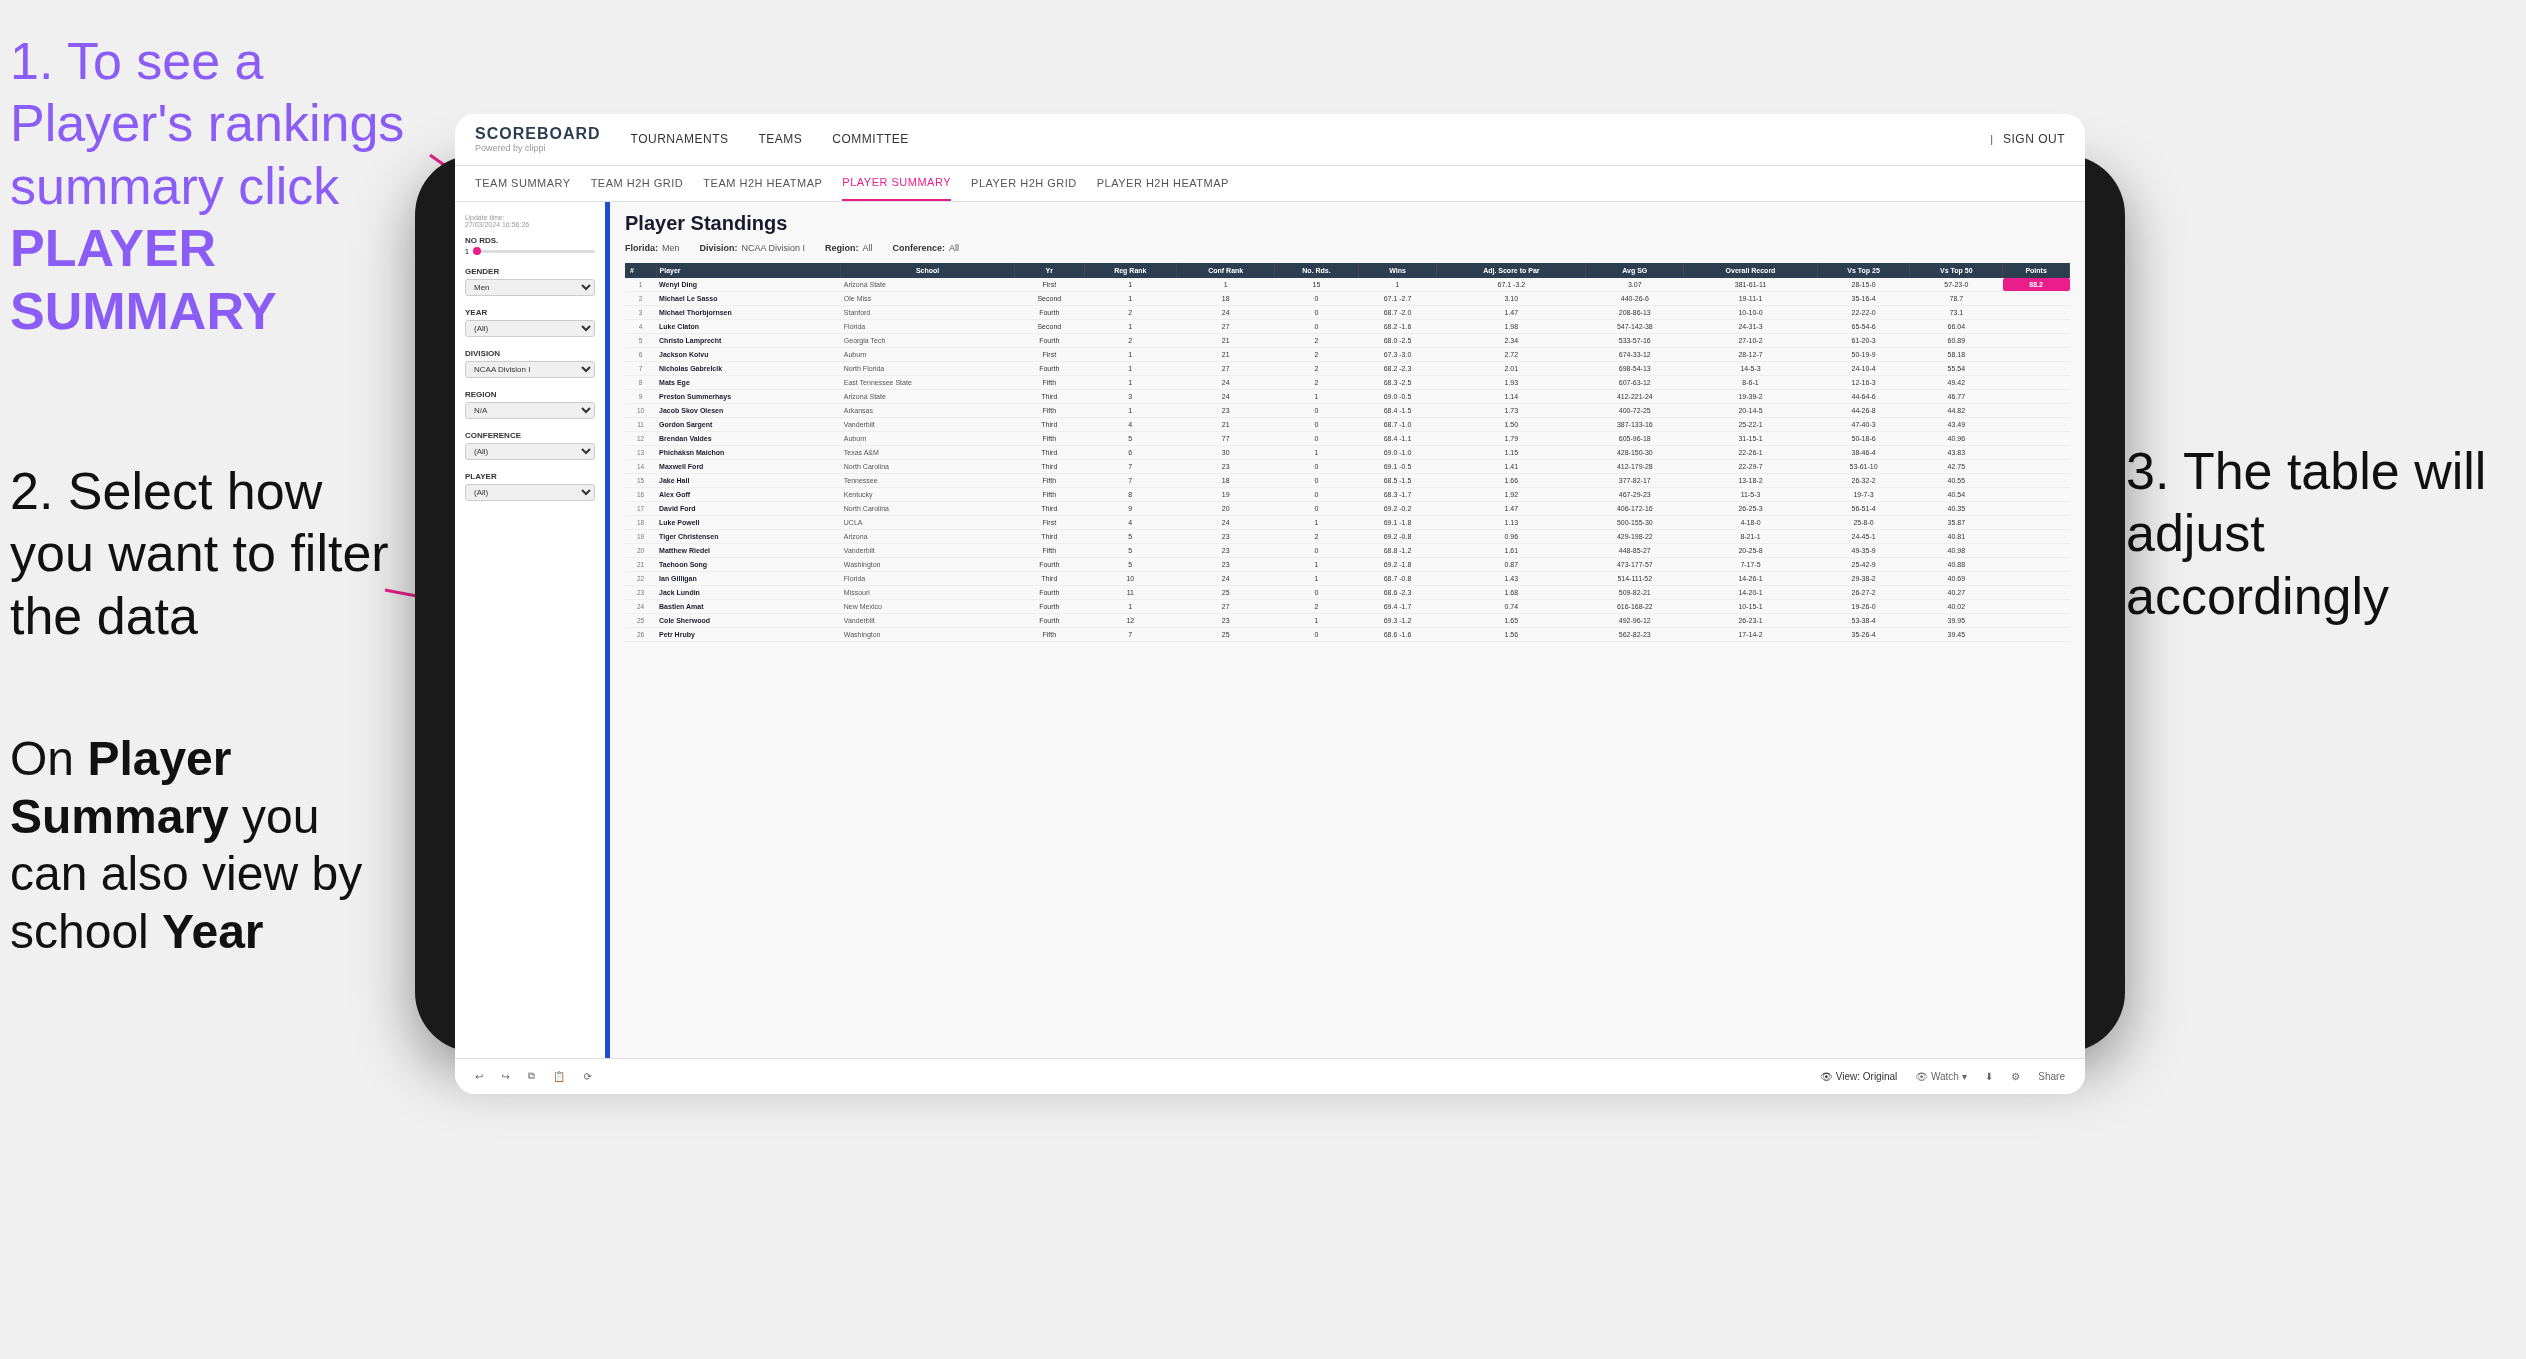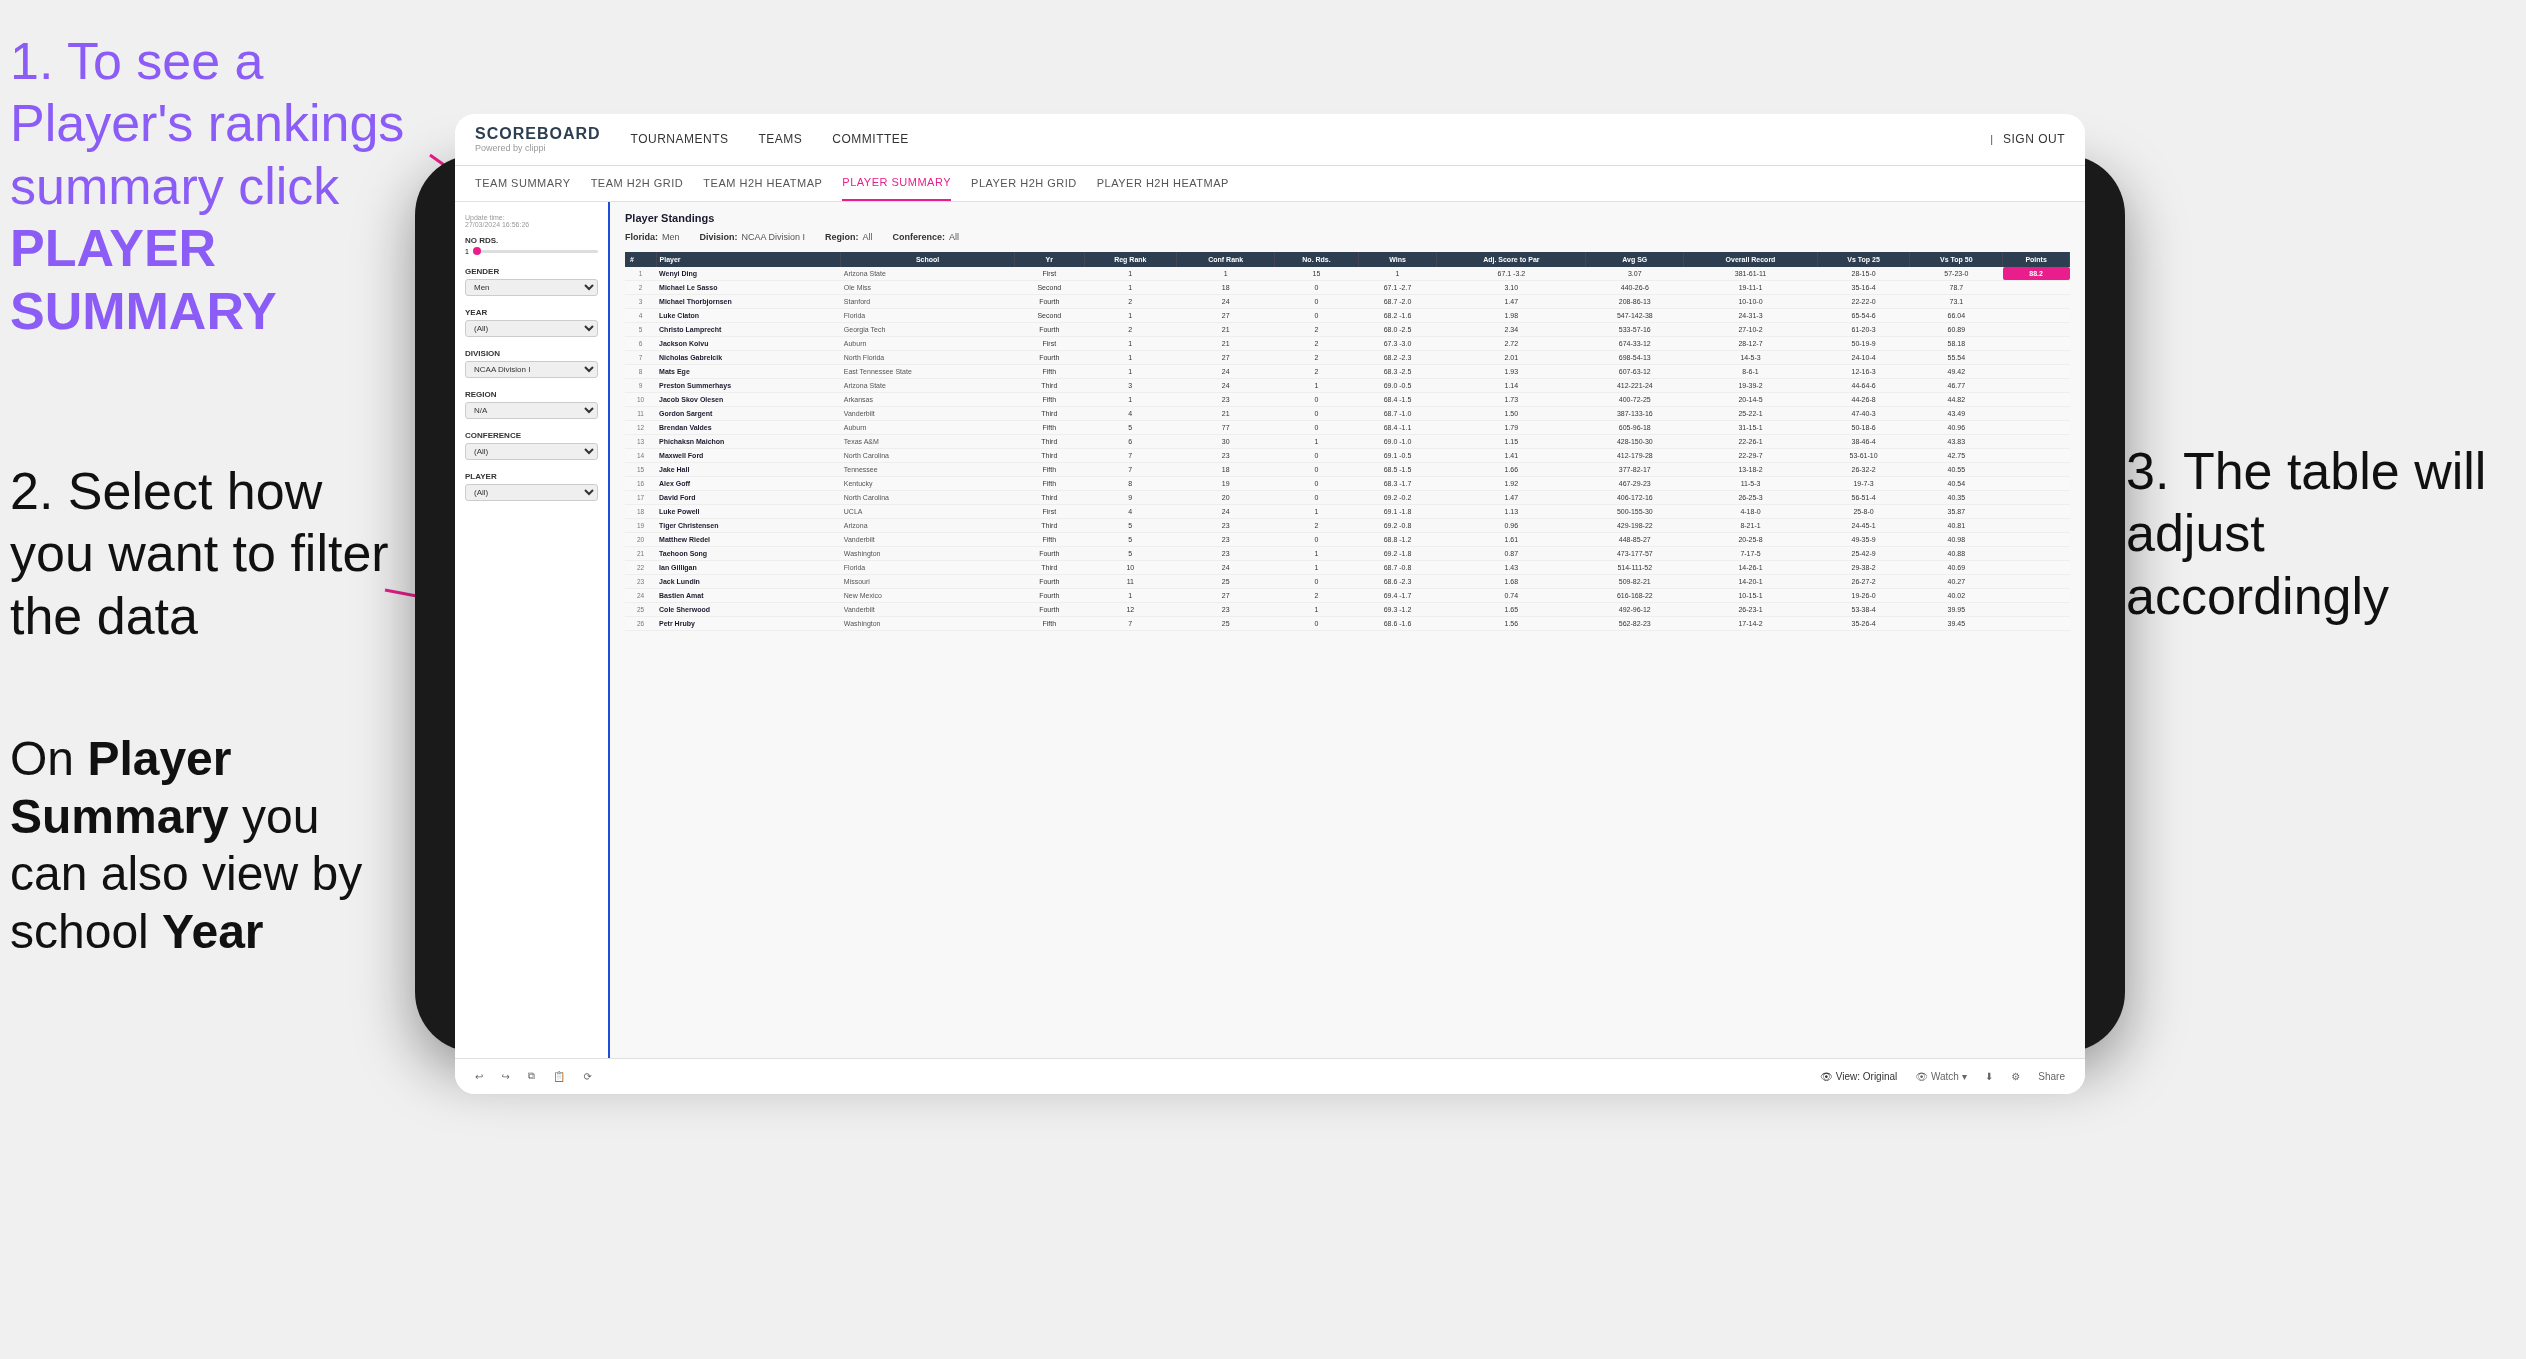--- a/index.html
+++ b/index.html
@@ -178,21 +178,21 @@
       display: flex;
       flex: 1;
       overflow: hidden;
       background: #f8f8f8;
     }
 
     
     .sidebar {
       width: 155px;
       background: #fff;
-      border-right: 2px solid #1d4ed8;
+      border-right: 5px solid #1d4ed8;
       padding: 12px 10px;
       flex-shrink: 0;
       font-size: 9px;
     }
 
     .sidebar-section {
       margin-bottom: 12px;
     }
 
     .sidebar-label {
@@ -243,21 +243,21 @@
     }
 
     
     .table-area {
       flex: 1;
       overflow: auto;
       padding: 10px 15px;
     }
 
     .table-title {
-      font-size: 11px;
+      font-size: 20px;
       font-weight: 700;
       color: #1a1a2e;
       margin-bottom: 8px;
     }
 
     .filter-row {
       display: flex;
       gap: 20px;
       margin-bottom: 10px;
       font-size: 9px;

